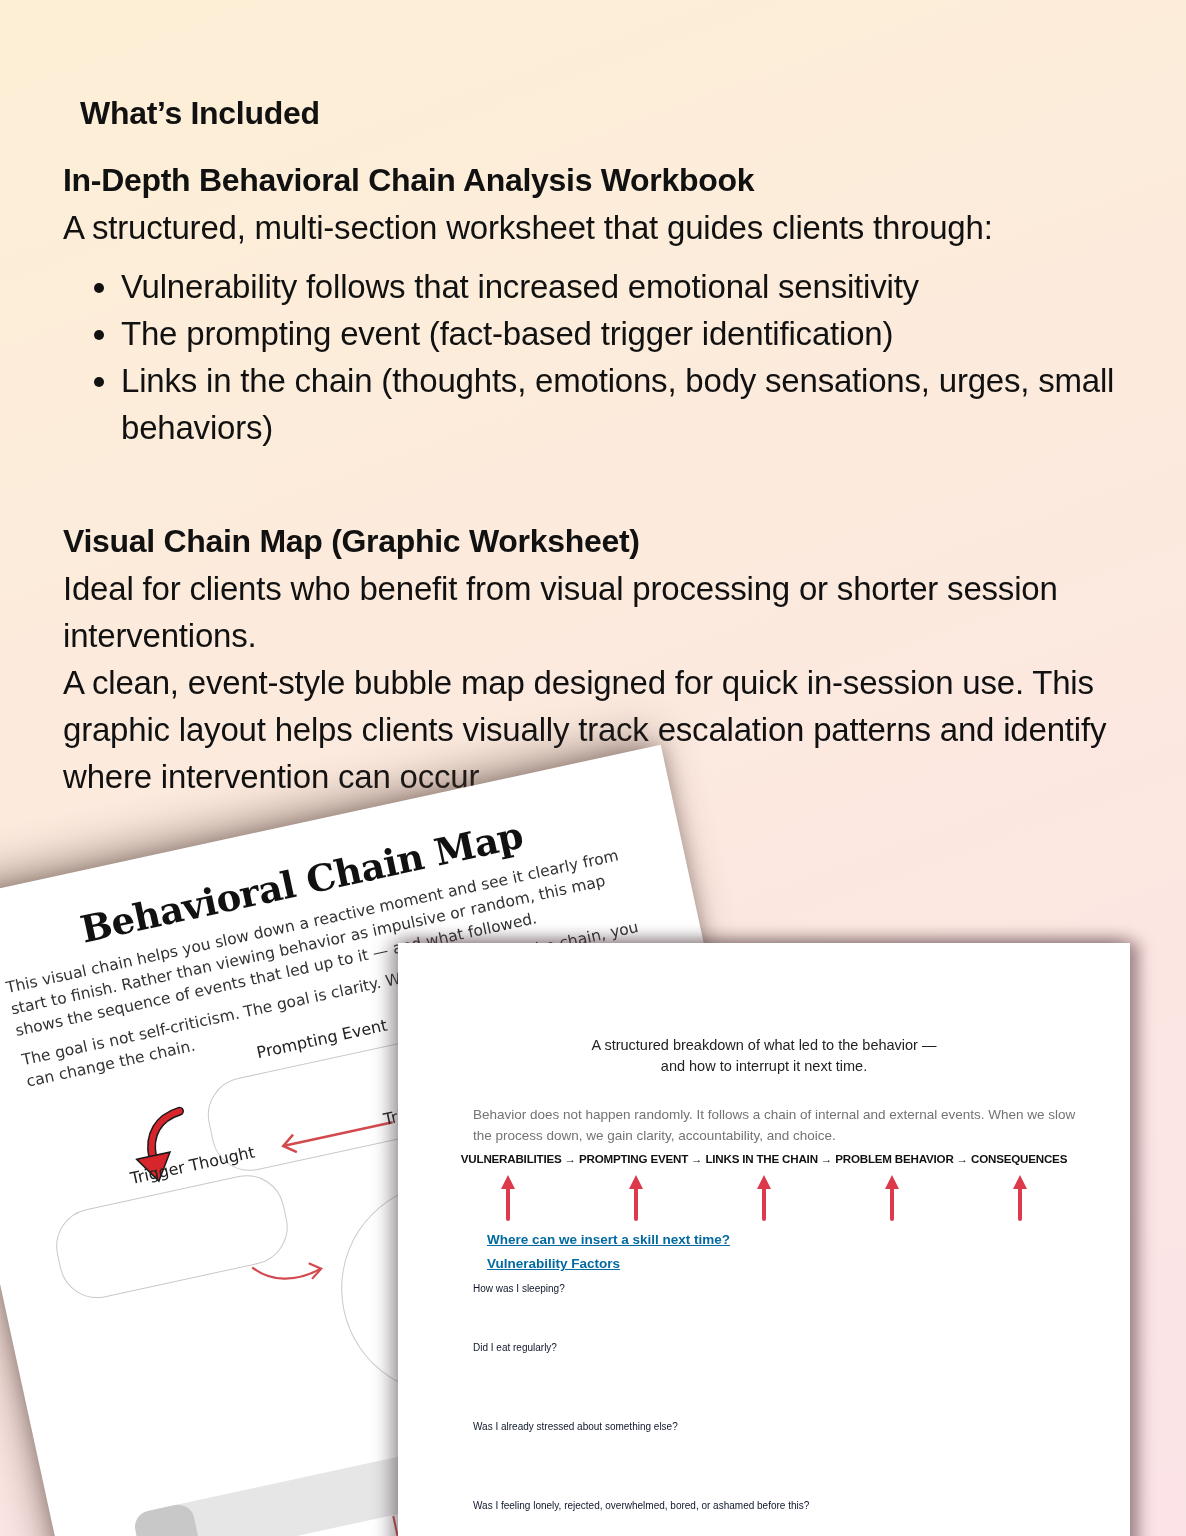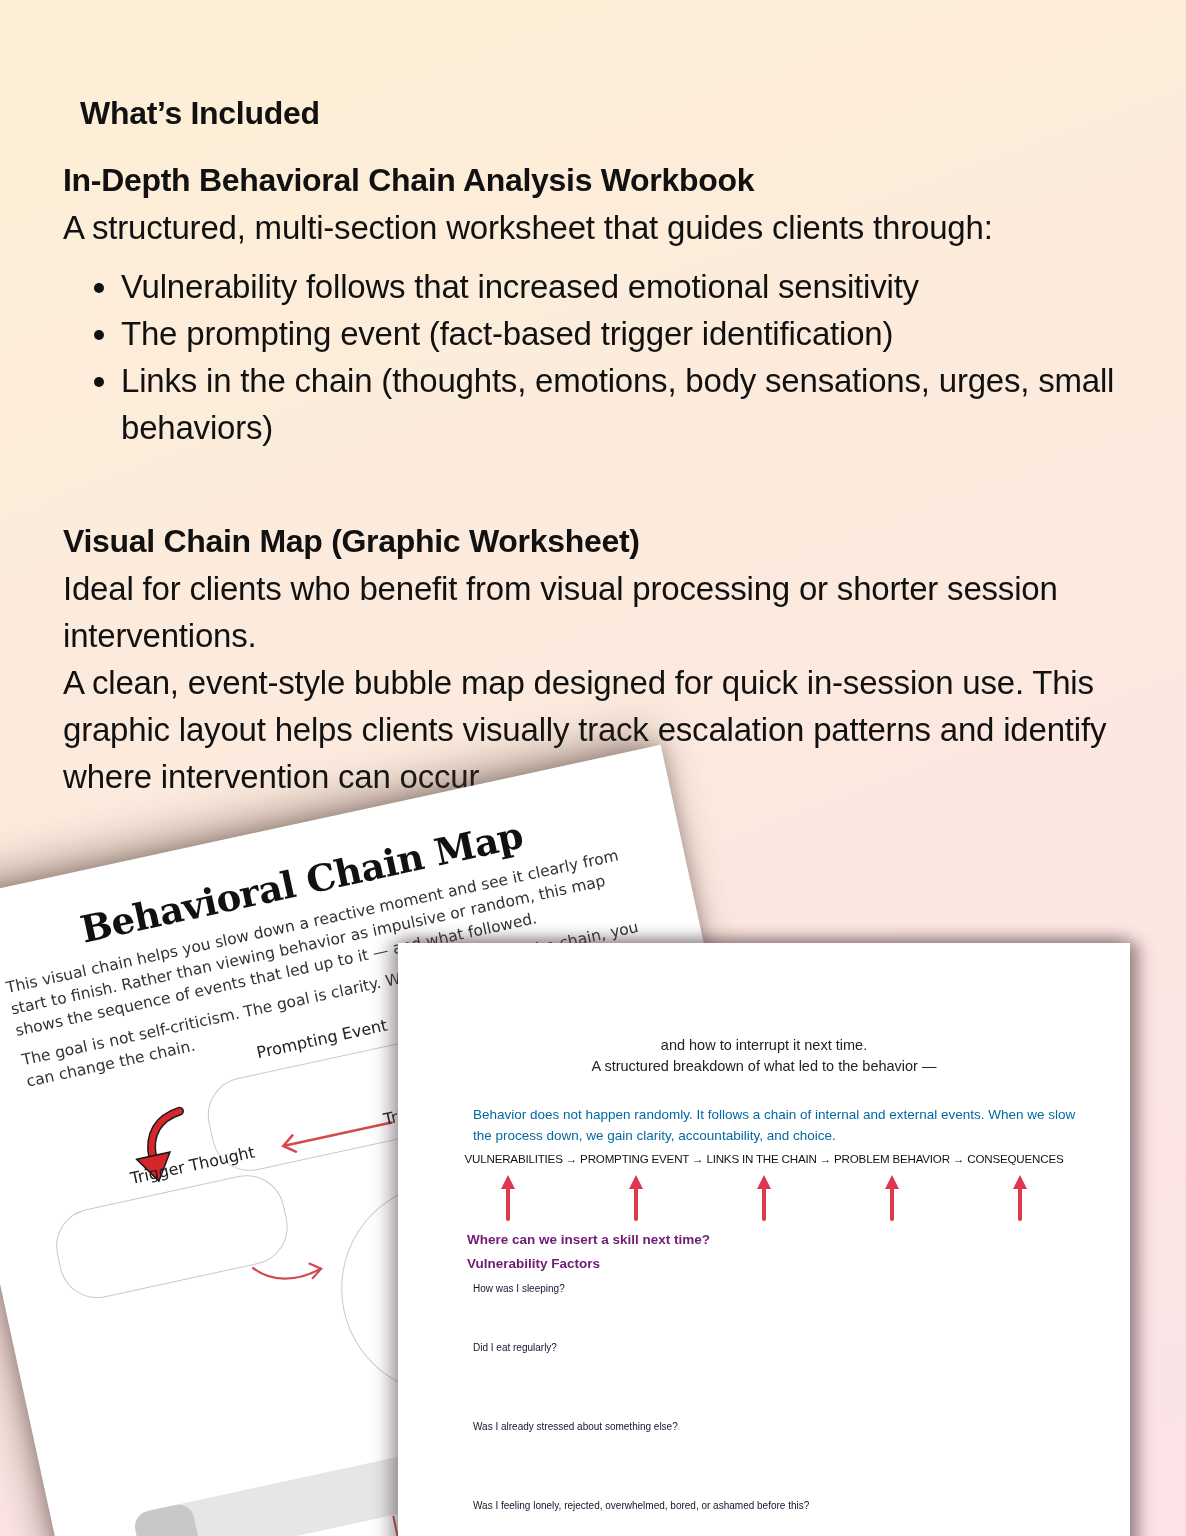--- a/index.html
+++ b/index.html
@@ -36,26 +36,26 @@
 
   
   .page-right {
     position:absolute; left:398px; top:943px; width:732px; height:640px; background:#fff;
     box-shadow: -10px 0 16px rgba(60,50,60,0.35), 10px 0 14px rgba(90,60,70,0.45), 0 -6px 14px rgba(80,60,50,0.25);
   }
   .pr-title { position:absolute; left:0; width:732px; top:58px; text-align:center;
     font-family:"DejaVu Serif", serif; font-weight:bold; font-size:24px; letter-spacing:-0.6px; }
   .pr-sub { position:absolute; left:0; width:732px; top:92px; text-align:center;
     font-size:14.5px; line-height:21px; color:#222; }
-  .pr-intro { position:absolute; left:75px; top:161px; width:620px; font-size:13.5px; line-height:21px; color:#0369a1; }
+  .pr-intro { position:absolute; left:75px; top:161px; width:620px; font-size:13.5px; line-height:21px; color:#737373; }
   .pr-flow { position:absolute; left:0; width:732px; top:209px; text-align:center;
-    font-weight:normal; font-size:11.6px; letter-spacing:-0.2px; color:#111; }
+    font-weight:bold; font-size:11.6px; letter-spacing:-0.2px; color:#111; }
   .pr-arrows { position:absolute; top:232px; left:0; width:732px; height:50px; }
   .pr-arrow { position:absolute; width:14px; height:46px; }
-  .pr-q-bold { position:absolute; left:69px; font-weight:bold; font-size:13.5px; color:#701a75; }
+  .pr-q-bold { position:absolute; left:89px; font-weight:bold; font-size:13.5px; color:#0369a1;text-decoration:underline; }
   .pr-q { position:absolute; left:75px; font-size:10px; color:#0f172a; }
 </style>
 </head>
 <body>
 
 <div class="intro">
   <h1 class="h-main">What’s Included</h1>
   <h2 class="h-sub">In-Depth Behavioral Chain Analysis Workbook</h2>
   <p class="p">A structured, multi-section worksheet that guides clients through:</p>
   <ul class="bul">
@@ -105,22 +105,22 @@
   <div class="pl-bar-knob" style="left:80px; top:640px; width:60px; height:60px;"></div>
   <div class="pl-label" style="left:372px; top:690px;">Long</div>
   <svg style="position:absolute; left:325px; top:695px;" width="20" height="40" viewBox="0 0 20 40">
     <line x1="10" y1="2" x2="10" y2="36" stroke="#d24a4e" stroke-width="2"></line>
     <polyline points="3,28 10,37 17,28" fill="none" stroke="#d24a4e" stroke-width="2"></polyline>
   </svg>
 </div>
 
 <div class="page-right">
   <div class="pr-sub">
+    <div>A structured breakdown of what led to the behavior —</div>
     <div>and how to interrupt it next time.</div>
-    <div>A structured breakdown of what led to the behavior —</div>
   </div>
   <div class="pr-intro">Behavior does not happen randomly. It follows a chain of internal and external events. When we slow the process down, we gain clarity, accountability, and choice.</div>
   <div class="pr-flow">VULNERABILITIES → PROMPTING EVENT → LINKS IN THE CHAIN → PROBLEM BEHAVIOR → CONSEQUENCES</div>
 
   <div class="pr-arrows">
     <svg class="pr-arrow" style="left:103px;" viewBox="0 0 14 46">
       <rect x="5" y="12" width="4" height="34" rx="2" fill="#dc3a4c"></rect>
         <polygon points="0,14 7,0 14,14" fill="#dc3a4c"></polygon>
     </svg>
     <svg class="pr-arrow" style="left:231px;" viewBox="0 0 14 46">

